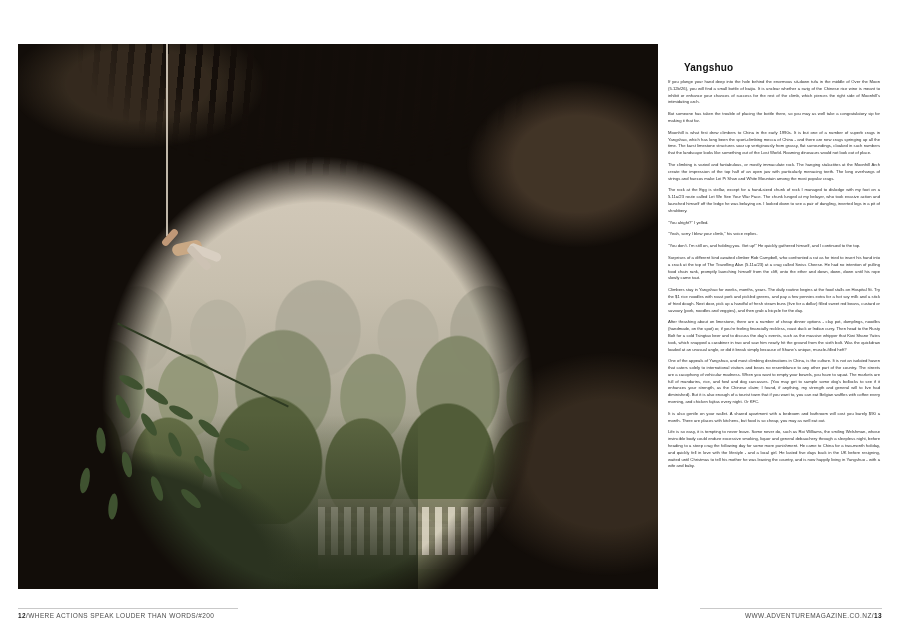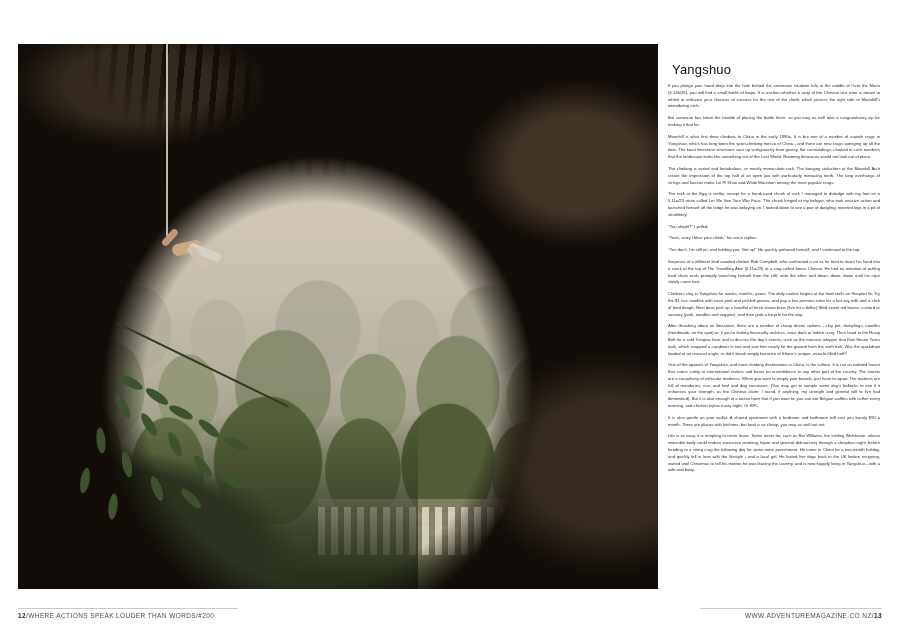--- a/index.html
+++ b/index.html
@@ -255,24 +255,24 @@
   }
 
   
   .text-page {
     position: absolute;
     left: 668px;
     top: 62px;
     width: 212px;
   }
   .article-title {
-    font-size: 13px;
-    font-weight: normal;
+    font-size: 10px;
+    font-weight: bold;
     color: #111;
-    margin: 0 0 6px 4px;
+    margin: 0 0 6px 16px;
     letter-spacing: .2px;
   }
   .body-col p {
     margin: 0 0 5px 0;
     font-size: 4.2px;
     line-height: 1.62;
     color: #2b2b2b;
     text-align: justify;
     hyphens: auto;
   }

